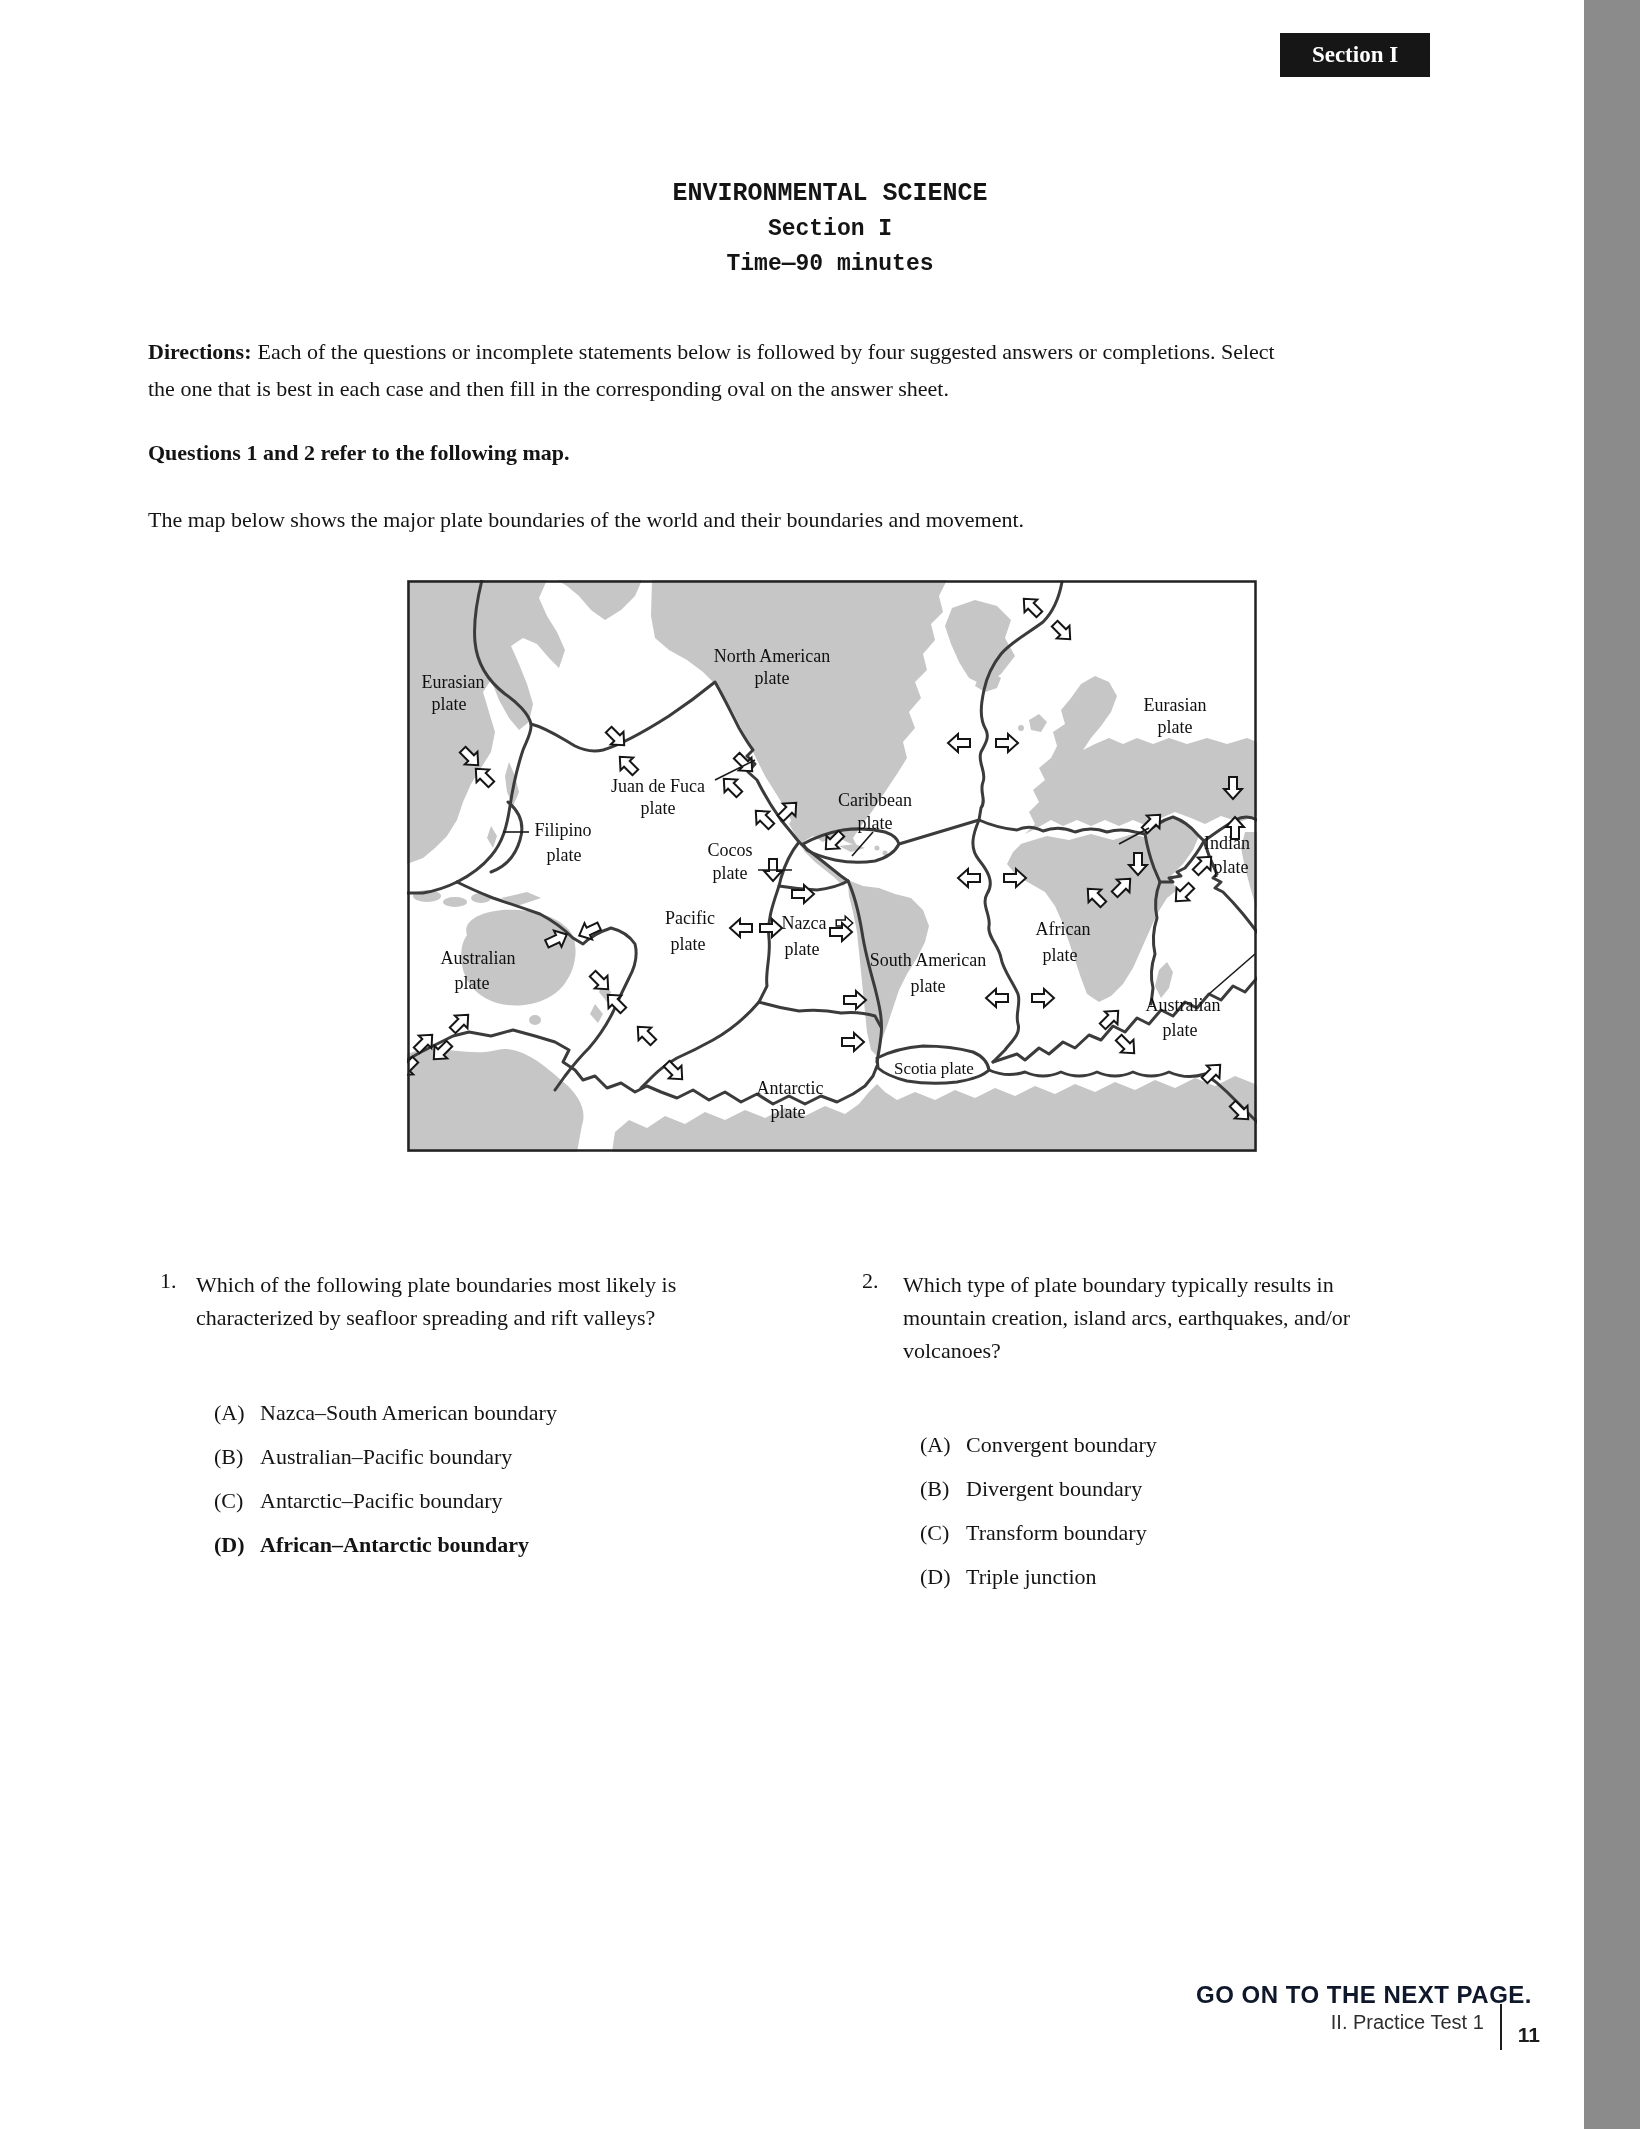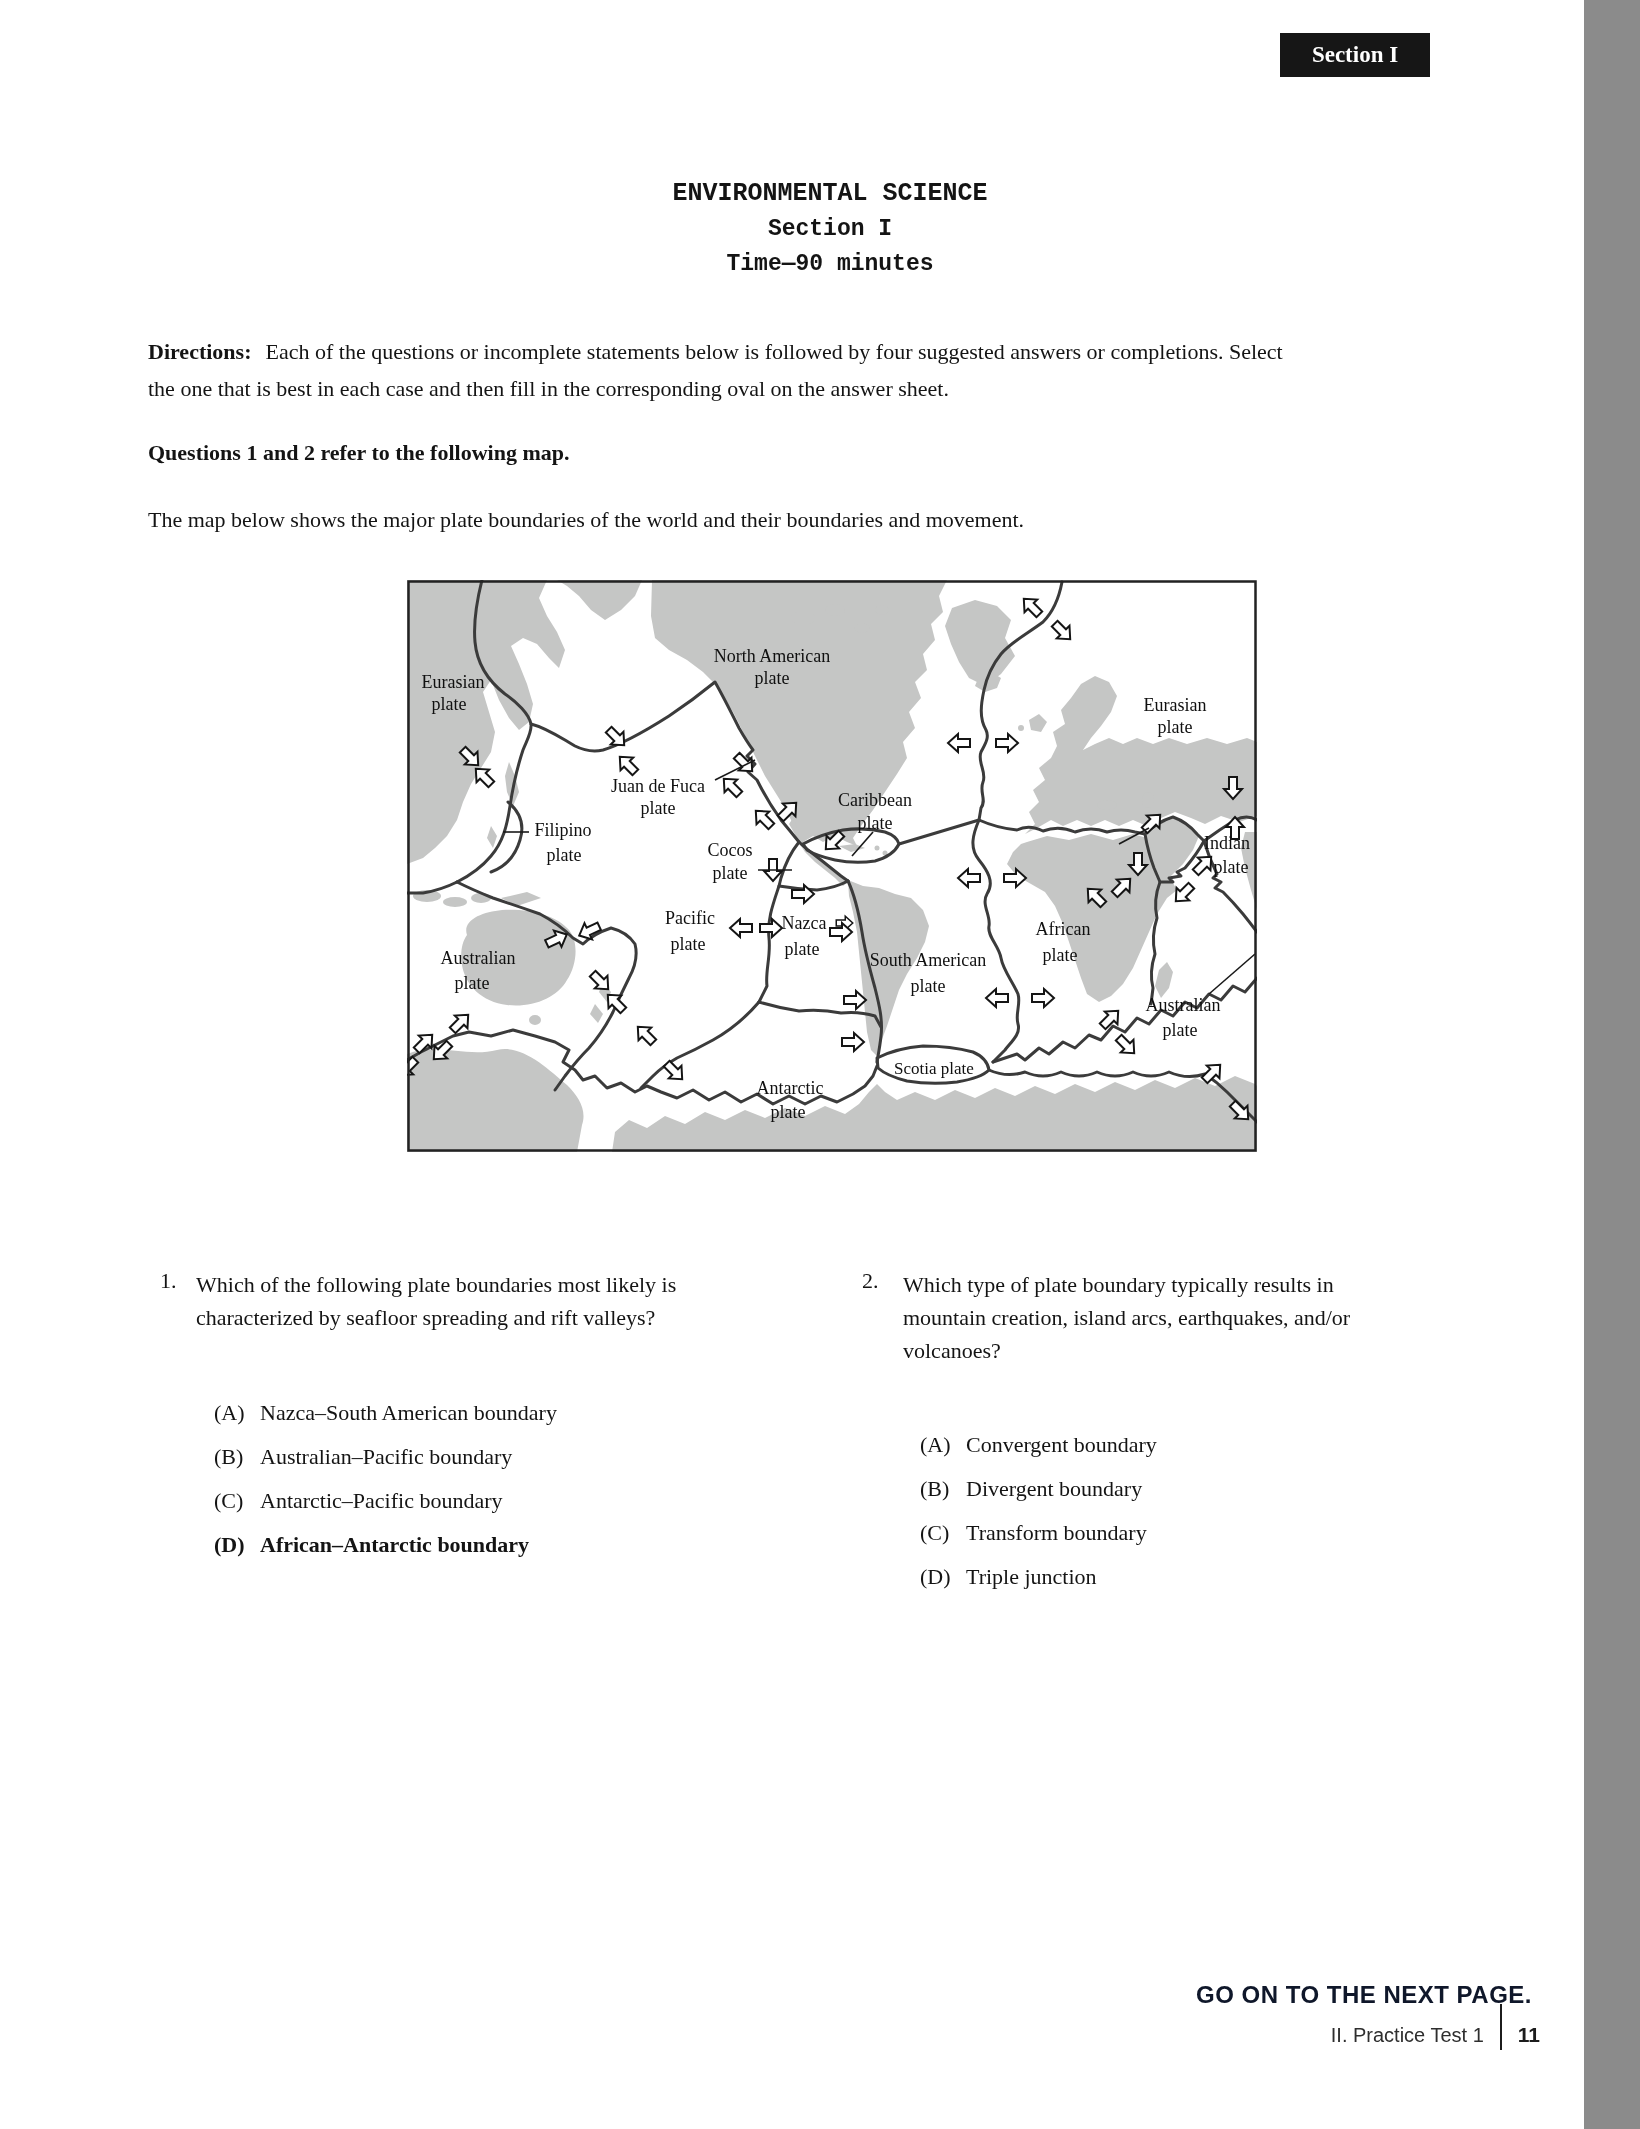--- a/index.html
+++ b/index.html
@@ -12,42 +12,42 @@
   }
   .sidebar{position:absolute;right:0;top:0;width:56px;height:2129px;background:var(--sidebar);}
   .badge{
     position:absolute;left:1280px;top:33px;width:150px;height:44px;background:var(--badge_bg);
     color:#fff;font-weight:bold;font-size:23px;display:flex;align-items:center;justify-content:center;
   }
   .title-block{position:absolute;left:130px;top:179px;width:1400px;text-align:center;font-weight:bold;font-family:Liberation Mono, monospace;}
   .title-main{font-size:25px;margin-bottom:8px;}
   .title-sub{font-size:23px;margin-bottom:9px;}
   .directions{position:absolute;left:148px;top:333px;width:1390px;font-size:22px;line-height:37px;}
-  .dir-label{font-weight:bold;margin-right:14px;}
+  .dir-label{font-weight:bold;margin-right:6px;}
   .pre{white-space:pre-line;}
   .qref{position:absolute;left:148px;top:440px;font-size:22px;font-weight:bold;}
   .map-intro{position:absolute;left:148px;top:507px;font-size:22px;}
   .map-wrap{position:absolute;left:407px;top:580px;width:850px;height:572px;background:#fff;}
   .map-wrap svg{display:block;}
   .land{fill:var(--land);stroke:none;}
   .boundary{fill:none;stroke:var(--boundary);stroke-width:3;stroke-linejoin:round;stroke-linecap:round;}
   .pointer{fill:none;stroke:#1a1a1a;stroke-width:1.6;}
   .map-label{font-family:"Liberation Serif",serif;font-size:18px;fill:#101010;text-anchor:middle;}
   .map-label-sm{font-size:17px;}
   .arrow{fill:#ffffff;stroke:#151515;stroke-width:2;stroke-linejoin:miter;}
   .q-num{position:absolute;font-size:22px;}
   .q-text{position:absolute;font-size:22px;line-height:33px;white-space:pre-line;}
   .opt{position:absolute;font-size:22px;white-space:nowrap;margin-top:48px;}
   .opt-letter{display:inline-block;width:46px;}
   .go-on{
     position:absolute;right:108px;top:1981px;font-family:"Liberation Sans",sans-serif;
     font-weight:bold;font-size:24px;letter-spacing:0.5px;color:#0f172a;
   }
   .footer{position:absolute;right:100px;top:2004px;height:46px;display:flex;align-items:flex-end;font-family:"Liberation Sans",sans-serif;color:#2e2e2e;}
-  .footer-label{font-size:20px;margin-bottom:3px;}
+  .footer-label{font-size:20px;margin-bottom:16px;}
   .footer-bar{width:2px;height:46px;background:#1c1c1c;margin:0 16px;}
   .footer-page{font-size:21px;font-weight:bold;color:#1c1c1c;margin-bottom:3px;}
 </style>
 </head>
 <body>
 
 <div class="sidebar"></div>
 
 <div class="badge">Section I</div>
 

